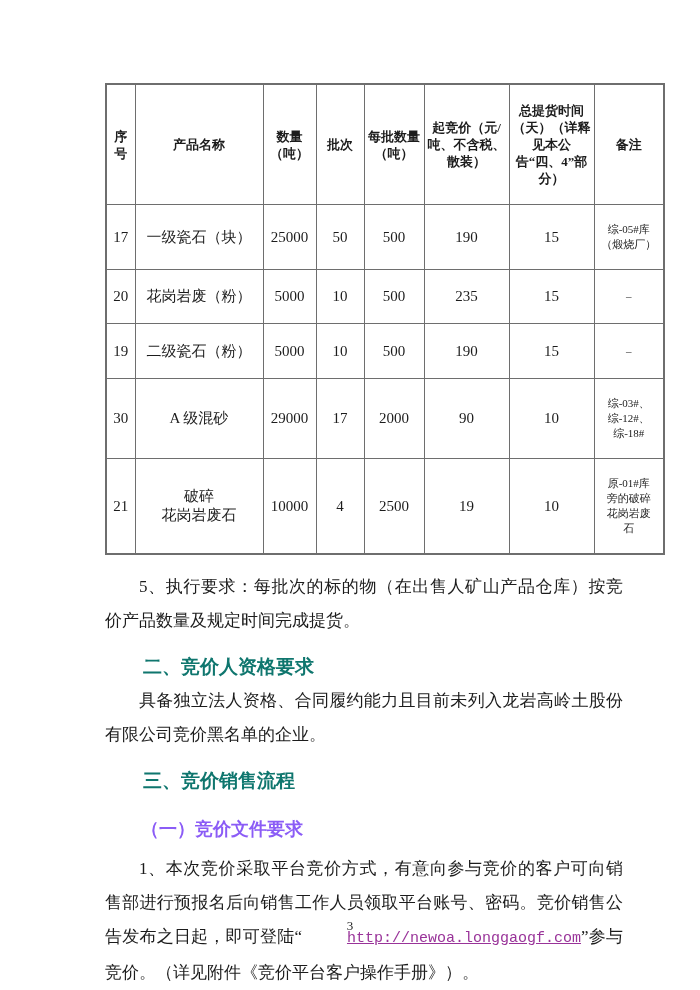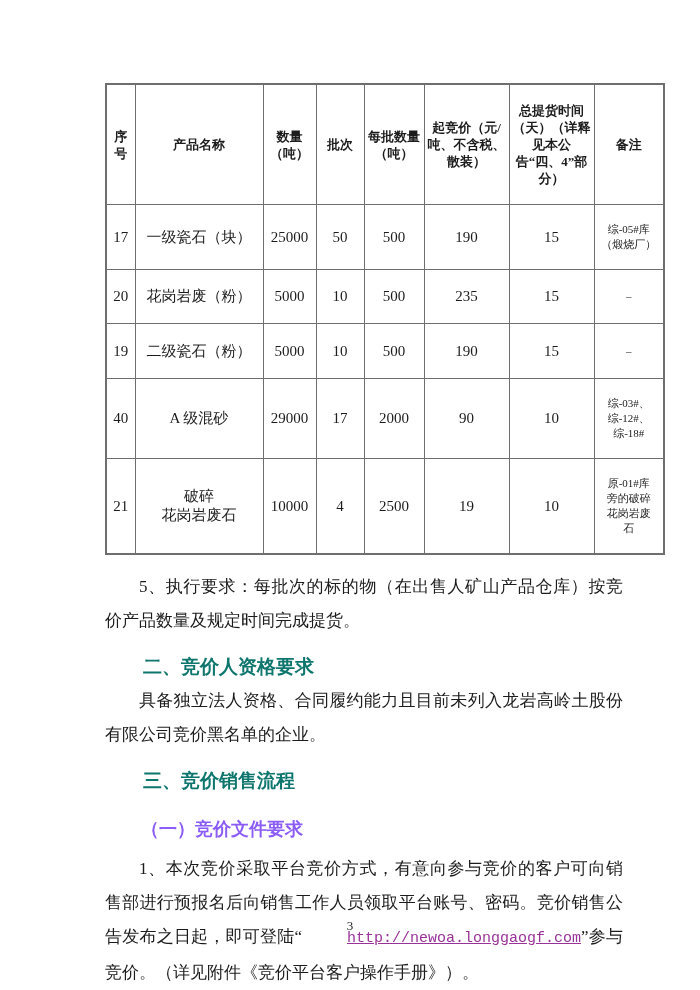--- a/index.html
+++ b/index.html
@@ -142,21 +142,21 @@
         <td class="cell">19</td>
         <td class="cell">二级瓷石（粉）</td>
         <td class="cell">5000</td>
         <td class="cell">10</td>
         <td class="cell">500</td>
         <td class="cell">190</td>
         <td class="cell">15</td>
         <td class="remark pre">–</td>
       </tr>
       <tr style="height:55px">
-        <td class="cell">40</td>
+        <td class="cell">30</td>
         <td class="cell">A 级混砂</td>
         <td class="cell">29000</td>
         <td class="cell">17</td>
         <td class="cell">2000</td>
         <td class="cell">90</td>
         <td class="cell">10</td>
         <td class="remark pre">综-03#、
 综-12#、
 综-18#</td>
       </tr>

